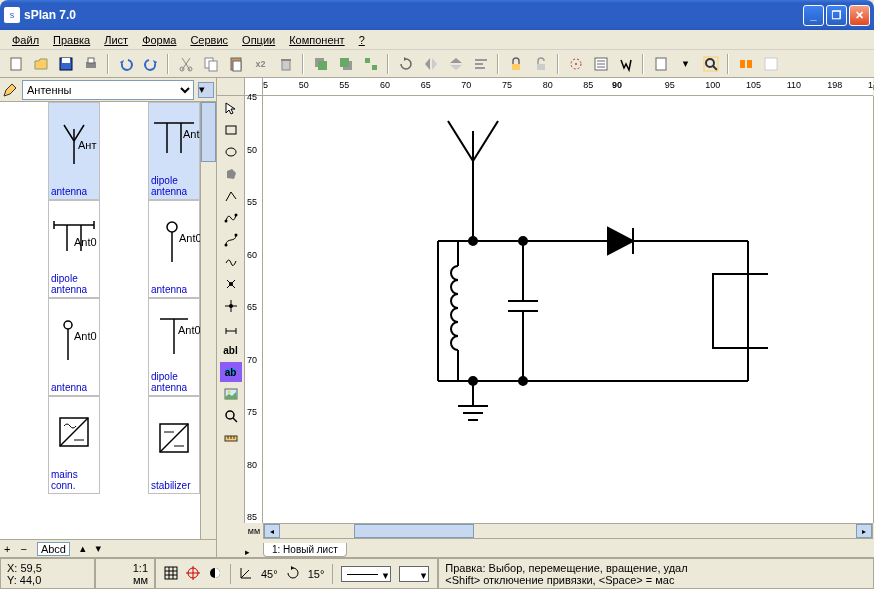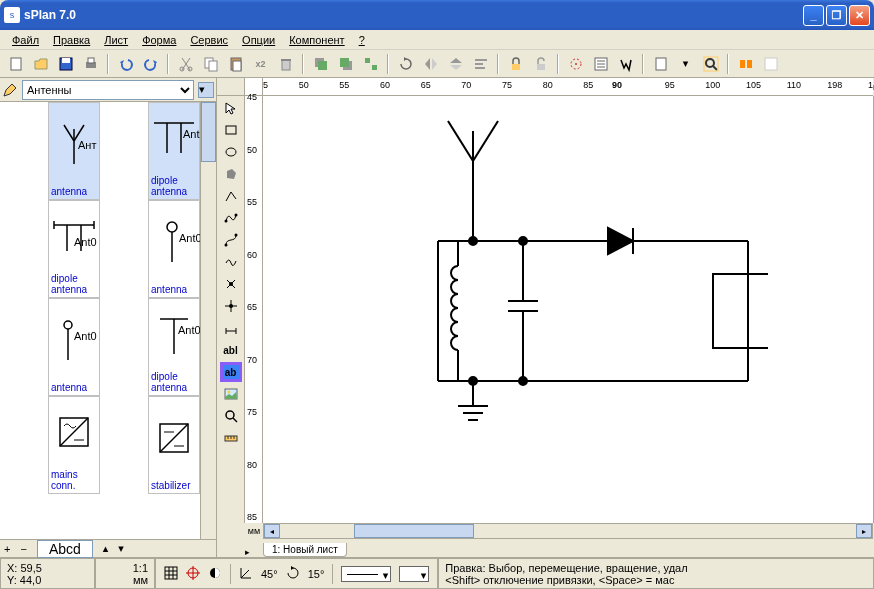--- a/index.html
+++ b/index.html
@@ -351,21 +351,21 @@
             <div class="lbl">stabilizer</div>
           </div>
         </div>
       <div class="libscroll">
           <div class="thumb"></div>
         </div>
     </div>
     <div class="libbottom">
       <span>+</span>
       <span>−</span>
-      <span style="border:1px solid #7f9db9;padding:0 11px;background:#fff;font-size:14px">Abcd</span>
+      <span style="border:1px solid #7f9db9;padding:0 3px;background:#fff;font-size:11px">Abcd</span>
       <span>▴</span>
       <span>▾</span>
     </div>
   </div>
 
   <div class="canvas-area">
     <div class="ruler-row">
       <div class="vtoolbar" style="height:18px;border-bottom:1px solid #aca899"></div>
       <div style="width:18px;height:18px;background:#fff;border-right:1px solid #aca899;border-bottom:1px solid #aca899"></div>
       <div class="rulerH" id="rulerH">
@@ -450,21 +450,21 @@
         <div class="vtbtn">
             <svg width="14" height="14">
               <line x1="2" y1="10" x2="12" y2="10" stroke="#000"></line>
               <line x1="2" y1="7" x2="2" y2="13" stroke="#000"></line>
               <line x1="12" y1="7" x2="12" y2="13" stroke="#000"></line>
             </svg>
           </div>
         <div class="vtbtn">
             <span style="font-size:10px;font-weight:bold">abl</span>
           </div>
-        <div class="vtbtn" style="background:#3b82f6;border:3px solid #8b5cf6">
+        <div class="vtbtn" style="background:#3b82f6;border:6px solid #8b5cf6">
             <span style="font-size:10px;font-weight:bold">ab</span>
           </div>
         <div class="vtbtn">
             <svg width="14" height="14">
               <rect x="1" y="2" width="12" height="10" fill="#cef" stroke="#666"></rect>
               <circle cx="5" cy="5" r="1.5" fill="#fc3"></circle>
               <path d="M1 10 L5 7 L8 9 L12 5 L13 12 L1 12 Z" fill="#6a6"></path>
             </svg>
           </div>
         <div class="vtbtn">

